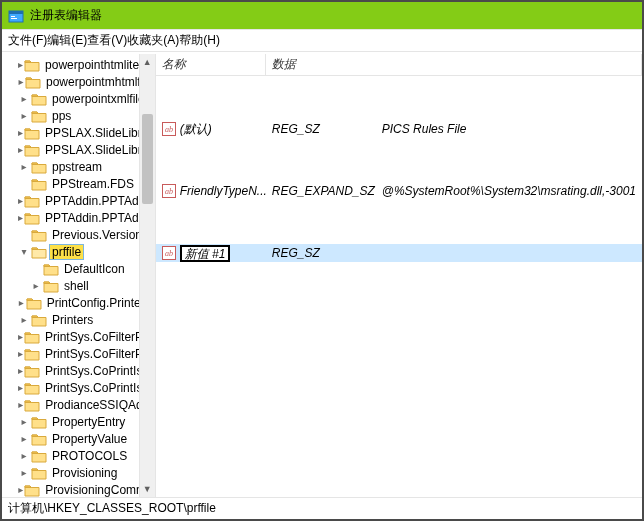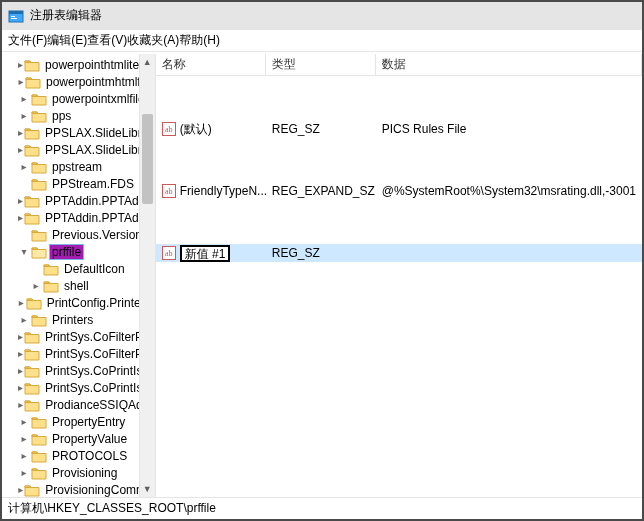--- a/index.html
+++ b/index.html
@@ -1,38 +1,38 @@
 <!DOCTYPE html>
 <html><head>
 <meta charset="utf-8">
 <style>
   * { box-sizing: border-box; }
   html,body { margin:0; padding:0; font-family: "Microsoft YaHei", "Segoe UI", Tahoma, sans-serif; font-size:12px; color:#000; }
   .window { width:644px; height:521px; border:2px solid #4a4a4a; position:relative; background:#fff; overflow:hidden;}
-  .titlebar { height:28px; background:#e5e5e5; display:flex; align-items:center; padding:0 6px; border-bottom:1px solid #e5e5e5;}
+  .titlebar { height:28px; background:#84cc16; display:flex; align-items:center; padding:0 6px; border-bottom:1px solid #e5e5e5;}
   .titlebar .app-icon { width:16px; height:16px; margin-right:6px; }
   .titlebar .title { font-size:12px; }
   .menubar { height:22px; display:flex; align-items:center; padding:0 6px; border-bottom:1px solid #e5e5e5;}
   .menubar span { cursor:default; }
   .content { position:absolute; top:52px; left:0; right:0; bottom:22px; display:flex; }
   .tree-pane { width:178px; border-right:1px solid #e5e5e5; overflow:hidden; position:relative;}
   .tree-scroll { position:absolute; inset:0; overflow:hidden;}
   .tree { padding:2px 0 2px 2px; }
   .tree-row { display:flex; align-items:center; height:17px; white-space:nowrap; }
   .twist { width:12px; text-align:center; color:#6b6b6b; font-size:10px; cursor:default; user-select:none;}
   .twist.empty { color:transparent; }
   .folder { width:16px; height:14px; margin:0 3px 0 1px; flex:0 0 auto;}
   .node-label { padding:0 2px; }
-  .node-label.sel { background:#a21caf; outline:1px solid #7bb5e0;}
+  .node-label.sel { background:#fde047; outline:1px solid #7bb5e0;}
   .indent1 { padding-left:14px;}
   .indent2 { padding-left:26px;}
   .scrollbar-v { position:absolute; right:0; top:0; bottom:0; width:16px; background:#f0f0f0; border-left:1px solid #e5e5e5;}
   .scroll-btn { height:16px; display:flex; align-items:center; justify-content:center; color:#606060; font-size:9px;}
   .scroll-thumb { position:absolute; left:2px; right:2px; top:60px; height:90px; background:#c2c2c2; border-radius:2px;}
-  .list-pane { flex:1; position:relative; }
+  .list-pane { flex:1; position:relative;font-style:italic; }
   .list-header { height:22px; display:flex; align-items:center; border-bottom:1px solid #e5e5e5; background:#fff;}
   .list-header .col { padding:0 6px; height:100%; display:flex; align-items:center; border-right:1px solid #e5e5e5; color:#333;}
   .col-name { width:110px; }
   .col-type { width:110px; }
   .col-data { flex:1; }
   .list-body { }
   .list-row { display:flex; align-items:center; height:18px;margin-top:44px; }
   .list-row.selected { background:#cde8ff;}
   .list-row .cell { padding:0 6px; display:flex; align-items:center; height:100%; overflow:hidden; white-space:nowrap;}
   .cell-name { width:110px; }
@@ -290,21 +290,20 @@
       <div class="scrollbar-v">
         <div class="scroll-btn">▲</div>
         <div class="scroll-thumb"></div>
         <div class="scroll-btn" style="position:absolute;bottom:0;left:0;right:0;">▼</div>
       </div>
     </div>
 
     <div class="list-pane">
       <div class="list-header">
         <div class="col col-name">名称</div>
-        <div class="col col-type">类型</div>
         <div class="col col-data">数据</div>
       </div>
       <div class="list-body" id="list-body">
           <div class="list-row">
             <div class="cell cell-name">
               <svg class="val-icon" viewBox="0 0 14 14">
     <rect x="0.5" y="0.5" width="13" height="13" fill="#fff" stroke="#c85a5a"></rect>
     <text x="3" y="10" font-size="8" fill="#c85a5a" font-family="Tahoma">ab</text>
   </svg>
               <span>(默认)</span>

